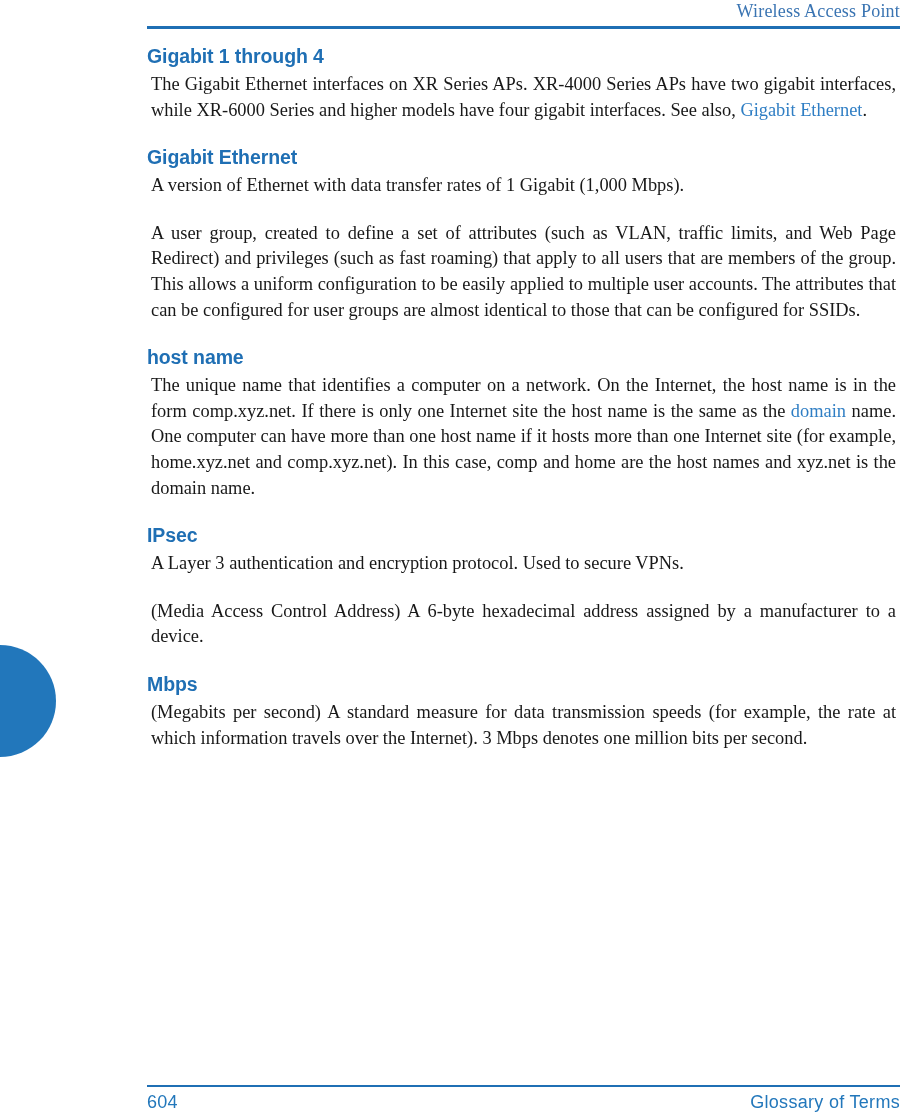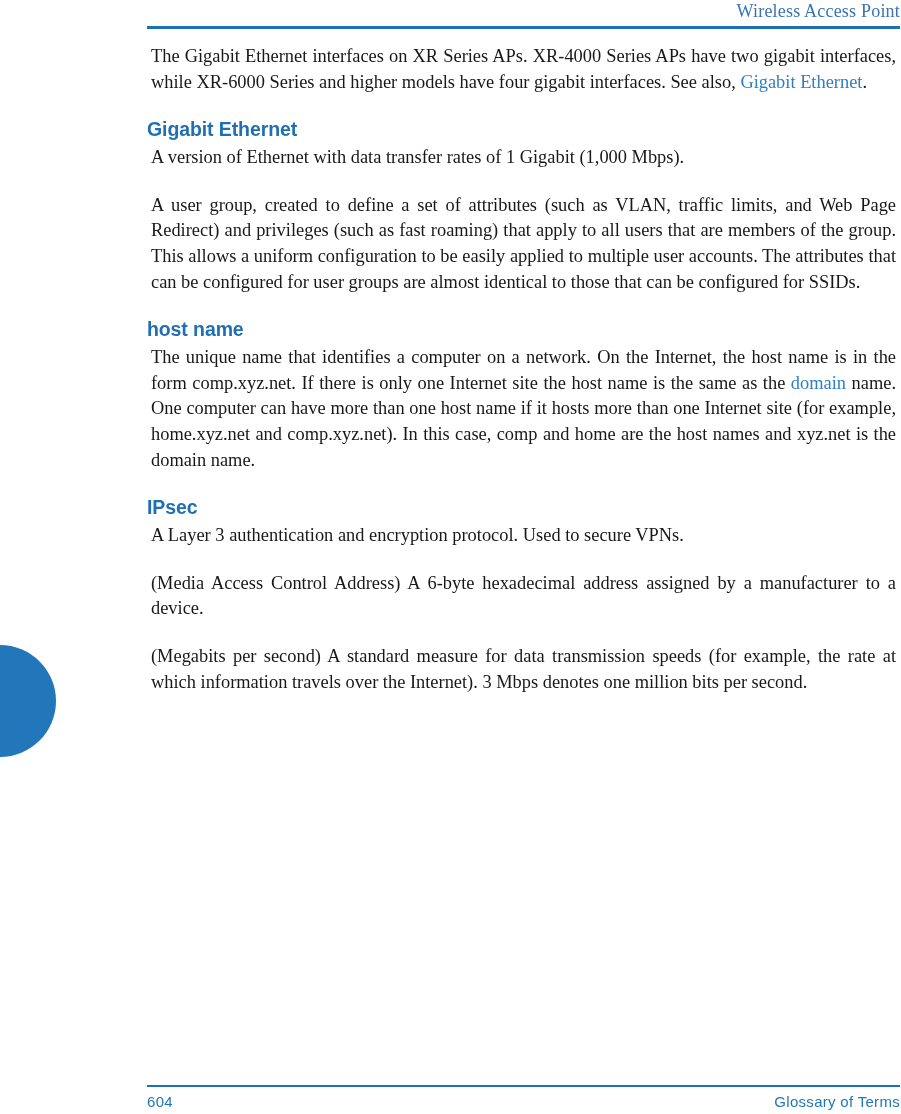--- a/index.html
+++ b/index.html
@@ -103,40 +103,41 @@
   }
   .footer {
     position: absolute;
     left: 147px;
     top: 1090px;
     width: 753px;
     display: flex;
     justify-content: space-between;
     align-items: baseline;
     font-family: "Liberation Sans", "DejaVu Sans", sans-serif;
-    font-size: 15px;
+    font-size: 18px;
     line-height: 24px;
     color: #2277bb;
   }
   .footer .page-num { letter-spacing: .3px; }
   .footer .sect-name { letter-spacing: .3px; }
 </style>
 </head>
 <body>
 
 <div class="page">
 
   <div class="bookmark-tab"></div>
 
   <div class="running-header">Wireless Access Point</div>
 
   <div class="header-rule"></div>
 
   <div class="content" id="content">
       <div class="section">
+        <h2 class="term">Gigabit 1 through 4</h2>
         <p class="def"><span>The Gigabit Ethernet interfaces on XR Series APs. XR-4000 Series APs have two gigabit interfaces, while XR-6000 Series and higher models have four gigabit interfaces. See also, </span><span class="lnk">Gigabit Ethernet</span><span>.</span></p>
       </div>
       <div class="section">
         <h2 class="term">Gigabit Ethernet</h2>
         <p class="def"><span>A version of Ethernet with data transfer rates of 1 Gigabit (1,000 Mbps).</span></p>
       </div>
       <div class="section">
         <p class="def"><span>A user group, created to define a set of attributes (such as VLAN, traffic limits, and Web Page Redirect) and privileges (such as fast roaming) that apply to all users that are members of the group. This allows a uniform configuration to be easily applied to multiple user accounts. The attributes that can be configured for user groups are almost identical to those that can be configured for SSIDs.</span></p>
       </div>
       <div class="section">
@@ -144,20 +145,21 @@
         <p class="def"><span>The unique name that identifies a computer on a network. On the Internet, the host name is in the form </span><span class="bld">comp.xyz.net</span><span>. If there is only one Internet site the host name is the same as the </span><span class="lnk">domain</span><span> name. One computer can have more than one host name if it hosts more than one Internet site (for example, </span><span class="bld">home.xyz.net</span><span> and </span><span class="bld">comp.xyz.net)</span><span>. In this case, </span><span class="bld">comp</span><span> and </span><span class="bld">home</span><span> are the host names and </span><span class="bld">xyz.net</span><span> is the domain name.</span></p>
       </div>
       <div class="section">
         <h2 class="term">IPsec</h2>
         <p class="def"><span>A Layer 3 authentication and encryption protocol. Used to secure VPNs.</span></p>
       </div>
       <div class="section">
         <p class="def"><span>(Media Access Control Address) A 6-byte hexadecimal address assigned by a manufacturer to a device.</span></p>
       </div>
       <div class="section">
+        <h2 class="term">Mbps</h2>
         <p class="def"><span>(Megabits per second) A standard measure for data transmission speeds (for example, the rate at which information travels over the Internet). 3 Mbps denotes one million bits per second.</span></p>
       </div>
     </div>
 
   <div class="footer-rule"></div>
 
   <div class="footer">
     <span class="page-num">604</span>
     <span class="sect-name">Glossary of Terms</span>
   </div>

